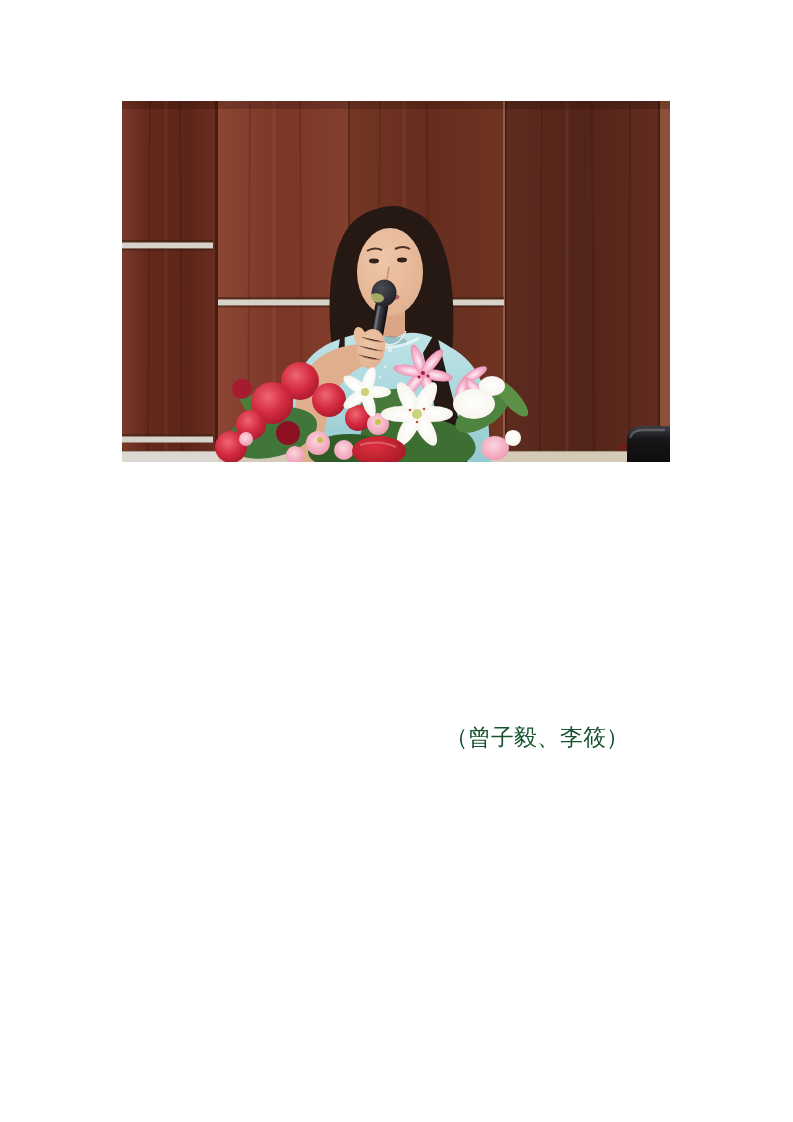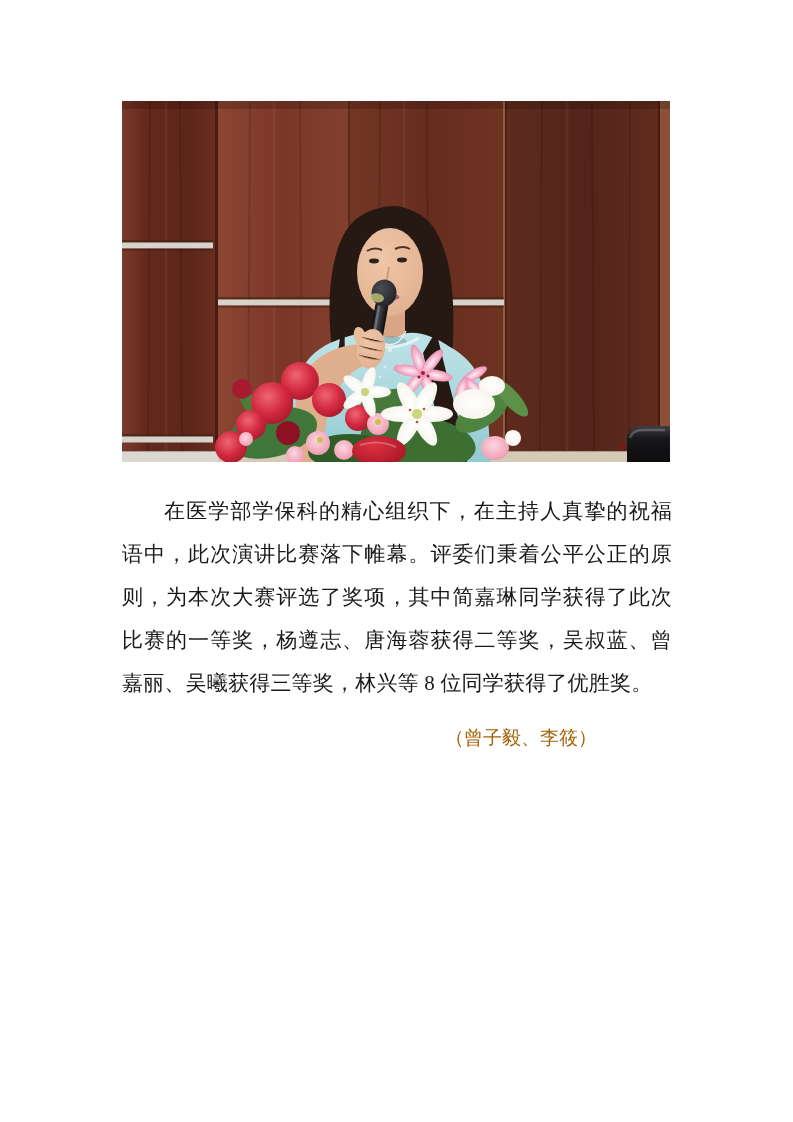--- a/index.html
+++ b/index.html
@@ -29,23 +29,23 @@
     line-height: 43px;
     color: #191919;
     text-align: justify;
     text-indent: 42px;
     letter-spacing: 0.2px;
   }
   .byline {
     position: absolute;
     left: 445px;
     top: 716px;
-    font-size: 19px;
+    font-size: 23px;
     line-height: 43px;
-    color: #a16207;
+    color: #14532d;
     white-space: nowrap;
   }
 </style>
 </head>
 <body>
 
 <div class="page">
 
   <div class="photo">
     <svg width="548" height="361" viewBox="0 0 548 361" xmlns="http://www.w3.org/2000/svg">
@@ -320,17 +320,16 @@
 
         <ellipse cx="257" cy="350" rx="27" ry="15" fill="url(#anthG)"></ellipse>
         <path d="M 238 344 q 18 -6 36 2" stroke="rgba(255,255,255,0.25)" stroke-width="2" fill="none"></path>
 
         <ellipse cx="373" cy="347" rx="14" ry="12" fill="url(#pinkG)"></ellipse>
         <circle cx="391" cy="337" r="8" fill="url(#whiteG)"></circle>
       </g>
     </svg>
   </div>
 
-  <p class="para">在医学部学保科的精心组织下，在主持人真挚的祝福语中，此次演讲比赛落下帷幕。评委们秉着公平公正的原则，为本次大赛评选了奖项，其中简嘉琳同学获得了此次比赛的一等奖，杨遵志、唐海蓉获得二等奖，吴叔蓝、曾嘉丽、吴曦获得三等奖，林兴等 8 位同学获得了优胜奖。</p>
 
   <div class="byline">（曾子毅、李筱）</div>
 
 </div>
 
 </body></html>

